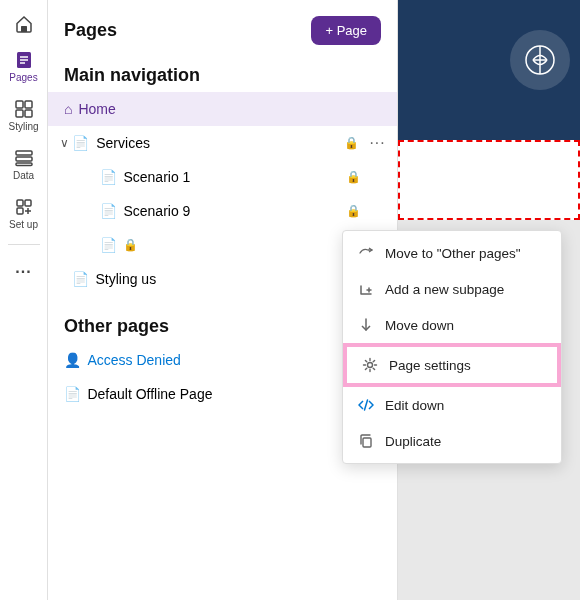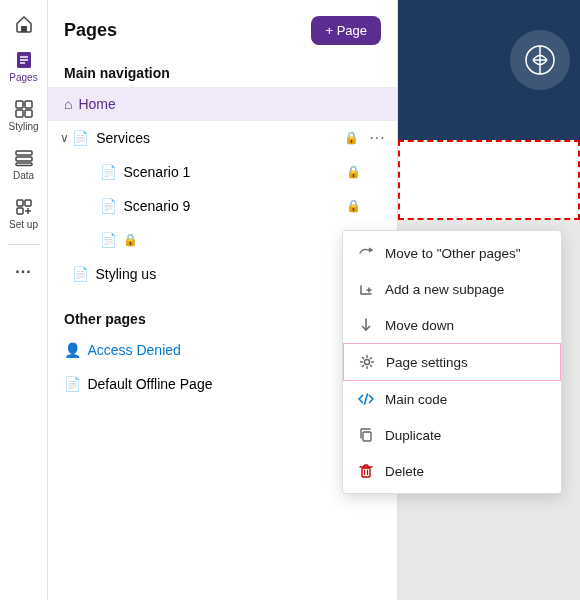--- a/index.html
+++ b/index.html
@@ -84,21 +84,21 @@
       padding: 7px 14px;
       font-size: 13px;
       cursor: pointer;
       display: flex;
       align-items: center;
       gap: 5px;
     }
 
     
     .section-header {
-      font-size: 14px;
+      font-size: 18px;
       font-weight: 600;
       color: #111;
       padding: 8px 16px 6px 16px;
     }
 
     
     .nav-item {
       display: flex;
       align-items: center;
       padding: 6px 8px 6px 16px;
@@ -147,21 +147,21 @@
       display: flex;
       align-items: center;
       padding: 9px 14px;
       cursor: pointer;
       gap: 10px;
       color: #222;
       font-size: 13.5px;
     }
     .menu-item.highlighted {
       background: #fff;
-      border: 1px solid #f9a8d4;
+      border: 4px solid #f9a8d4;
     }
     .menu-item .menu-icon {
       width: 18px;
       height: 18px;
       display: flex;
       align-items: center;
       justify-content: center;
       flex-shrink: 0;
       font-size: 15px;
     }
@@ -385,45 +385,33 @@
   </div>
 
   <div class="menu-item">
     <span class="menu-icon blue">
       <svg width="16" height="16" viewBox="0 0 16 16" fill="none">
         <polyline points="5,4 1,8 5,12" stroke="#0078d4" stroke-width="1.5" fill="none" stroke-linejoin="round"></polyline>
         <polyline points="11,4 15,8 11,12" stroke="#0078d4" stroke-width="1.5" fill="none" stroke-linejoin="round"></polyline>
         <line x1="9.5" y1="3" x2="6.5" y2="13" stroke="#0078d4" stroke-width="1.5" stroke-linecap="round"></line>
       </svg>
     </span>
-    <span>Main code</span>
+    <span>Edit down</span>
   </div>
 
   <div class="menu-item">
     <span class="menu-icon gray">
       <svg width="16" height="16" viewBox="0 0 16 16" fill="none">
         <rect x="5" y="5" width="8" height="9" rx="1" stroke="#666" stroke-width="1.4"></rect>
         <path d="M3 11V3a1 1 0 011-1h8" stroke="#666" stroke-width="1.4" stroke-linecap="round"></path>
       </svg>
     </span>
     <span>Duplicate</span>
   </div>
 
-  <div class="menu-item">
-    <span class="menu-icon red">
-      <svg width="16" height="16" viewBox="0 0 16 16" fill="none">
-        <rect x="4" y="5" width="8" height="9" rx="1" stroke="#c00" stroke-width="1.4"></rect>
-        <line x1="2" y1="4" x2="14" y2="4" stroke="#c00" stroke-width="1.4" stroke-linecap="round"></line>
-        <path d="M6 4V3a1 1 0 011-1h2a1 1 0 011 1v1" stroke="#c00" stroke-width="1.4"></path>
-        <line x1="6.5" y1="7" x2="6.5" y2="11.5" stroke="#c00" stroke-width="1.2" stroke-linecap="round"></line>
-        <line x1="9.5" y1="7" x2="9.5" y2="11.5" stroke="#c00" stroke-width="1.2" stroke-linecap="round"></line>
-      </svg>
-    </span>
-    <span>Delete</span>
-  </div>
 </div>
 
 <div class="preview-panel">
   <div class="preview-dark-box">
     <div class="preview-circle">
       <svg width="30" height="30" viewBox="0 0 30 30" fill="none">
         <circle cx="15" cy="15" r="14" stroke="white" stroke-width="1.5" fill="none"></circle>
         <path d="M8 15 Q15 6 22 15" stroke="white" stroke-width="1.5" fill="none"></path>
         <path d="M8 15 Q15 24 22 15" stroke="white" stroke-width="1.5" fill="none"></path>
         <line x1="8" y1="15" x2="22" y2="15" stroke="white" stroke-width="1.5"></line>

